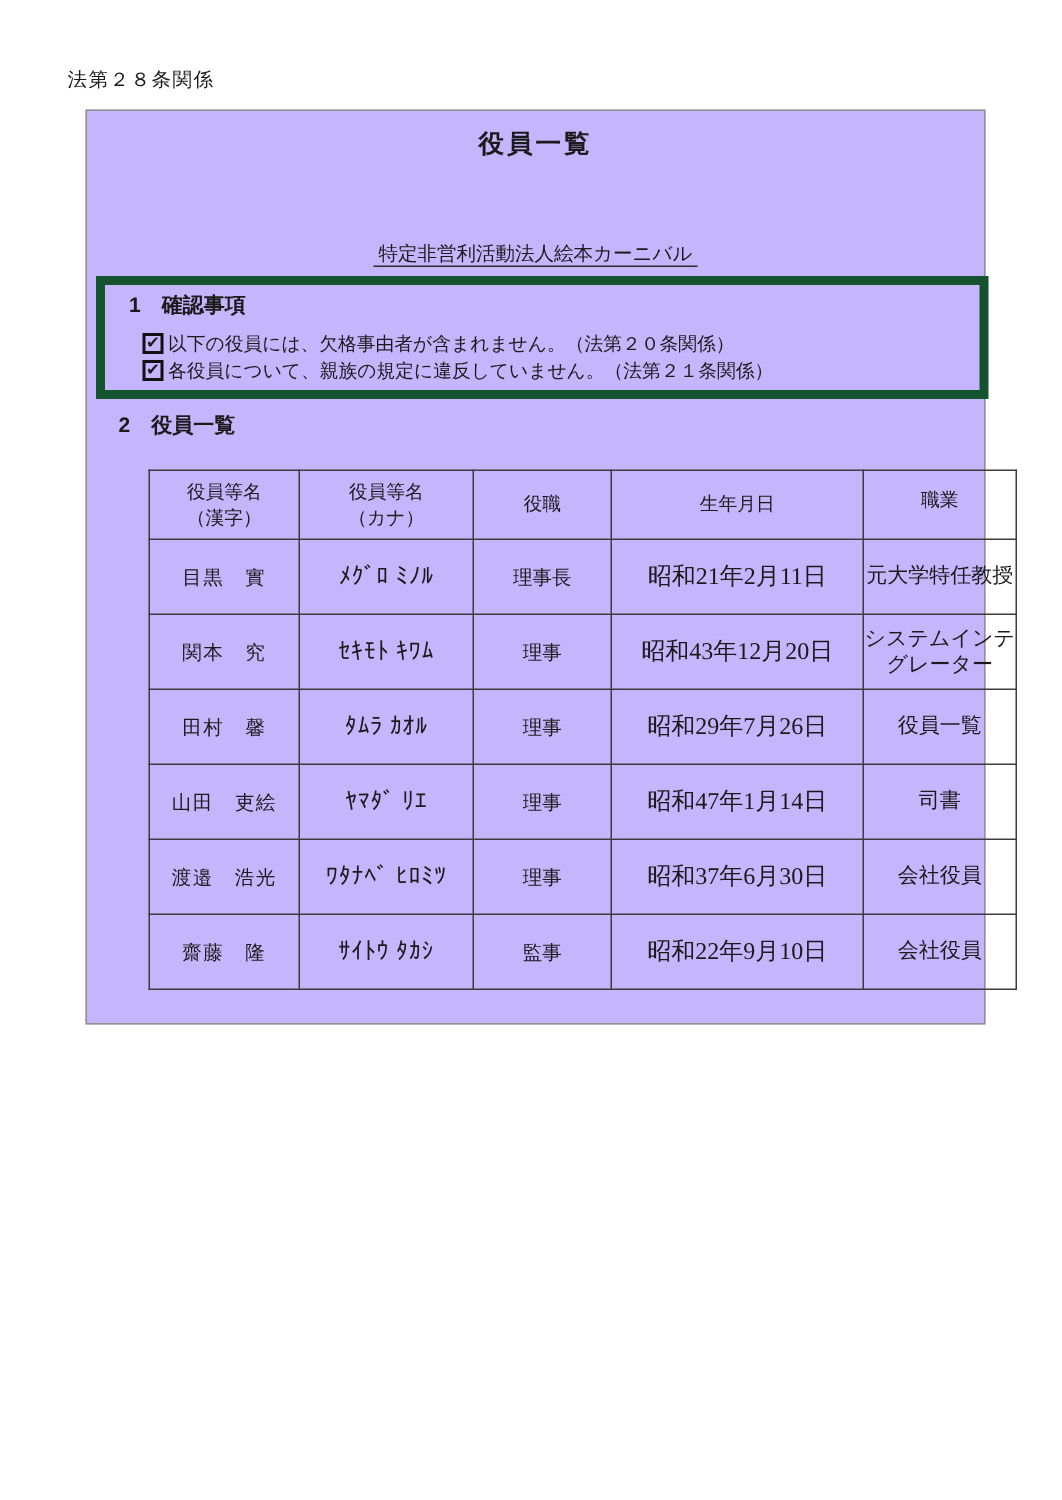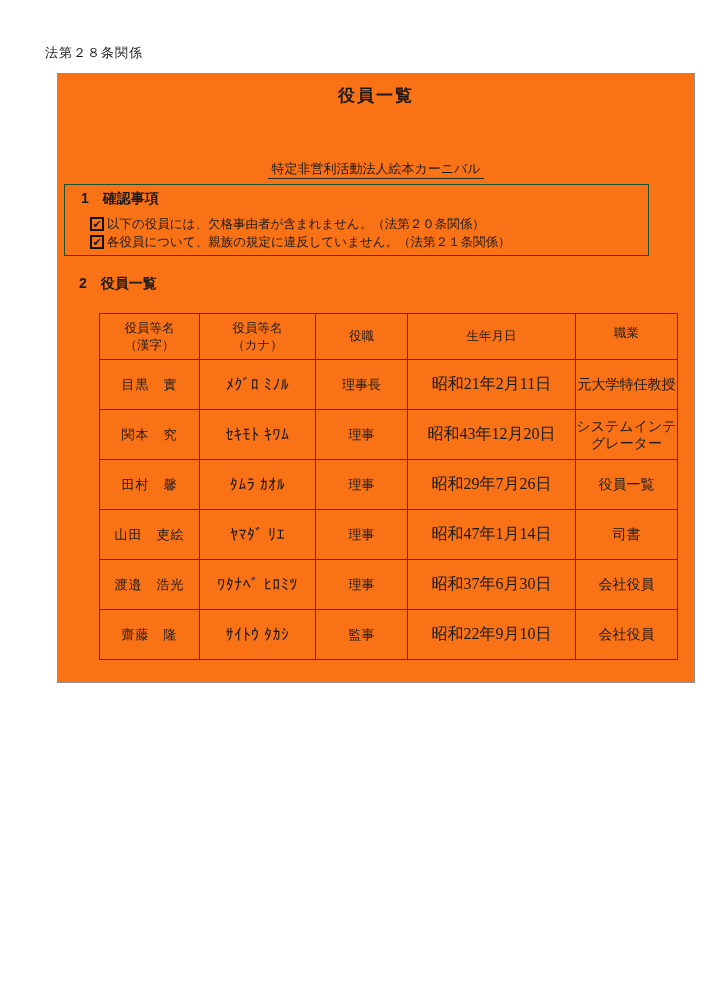--- a/index.html
+++ b/index.html
@@ -23,54 +23,52 @@
     letter-spacing: 1px;
     font-family: Liberation Mono, monospace;
   }
   .outer-frame {
     position: absolute;
     left: 57px;
     top: 73px;
     width: 598px;
     height: 608px;
     border: 1px solid #8f8f8f;
-    background: #f97316;
-    padding-left: 38px;
+    background: #c4b5fd;
   }
   .doc-title {
     position: absolute;
     top: 10px;
     left: 0;
     right: 0;
     text-align: center;
     font-family: "Liberation Sans", "DejaVu Sans", sans-serif;
     font-weight: bold;
     font-size: 17px;
     letter-spacing: 2px;
   }
   .org-name {
     position: absolute;
     top: 86px;
     left: 0;
     right: 0;
     text-align: center;
     font-size: 13px;
-    font-family: Liberation Mono, monospace;
   }
   .org-name .u {
     border-bottom: 1px solid #2a2a2a;
     padding: 0 3px 1px 3px;
   }
   .confirm-box {
     position: absolute;
     left: 6px;
     top: 110px;
     width: 583px;
     height: 70px;
-    border: 1px solid #14532d;
+    border: 6px solid #14532d;
   }
   .confirm-heading {
     position: absolute;
     left: 16px;
     top: 5px;
     font-family: "Liberation Sans", "DejaVu Sans", sans-serif;
     font-weight: bold;
     font-size: 14px;
   }
   .confirm-heading .num { margin-right: 14px; }

